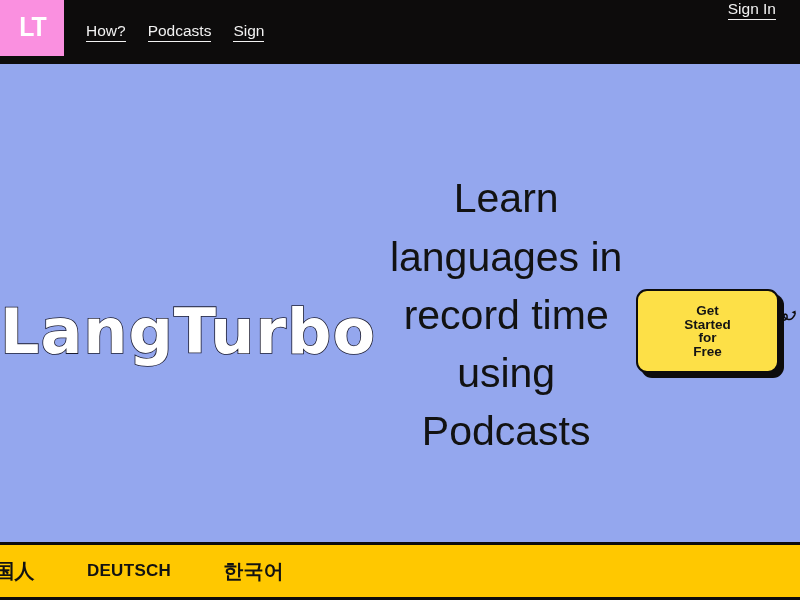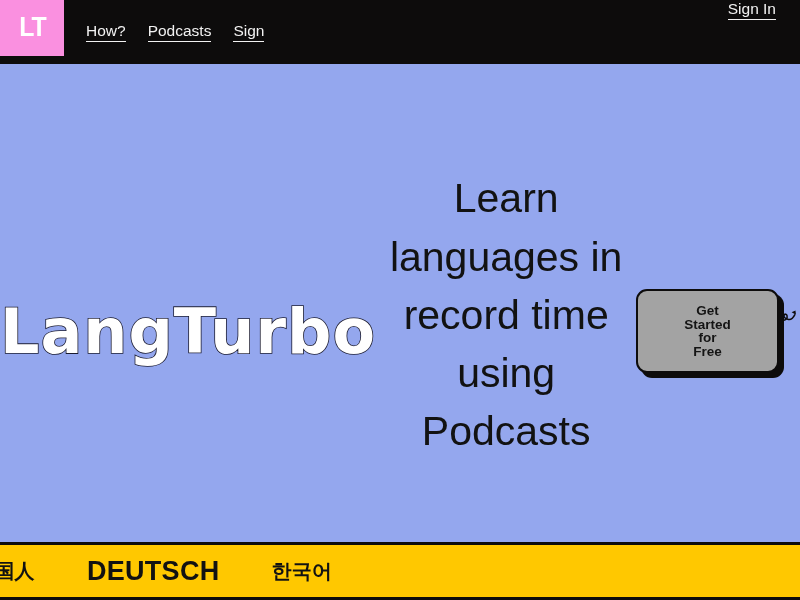--- a/index.html
+++ b/index.html
@@ -104,21 +104,21 @@
     color: #121212;
     line-height: 1.42;
   }
   .cta-wrap {
     position: relative;
     margin-top: 56px;
   }
   .cta-button {
     position: relative;
     display: block;
-    background: #a3a3a3;
+    background: #fde047;
     color: #141414;
     font-size: 13.5px;
     font-weight: bold;
     border: 2.5px solid #0d0c0c;
     border-radius: 11px;
     padding: 13px 46px;
     box-shadow: 5px 5px 0 0 #0d0c0c;
     cursor: pointer;
     font-family: "Liberation Sans", sans-serif;
     line-height: 1;
@@ -143,21 +143,21 @@
   }
   .ticker-track {
     display: flex;
     align-items: center;
     height: 100%;
     gap: 52px;
     white-space: nowrap;
     margin-left: -26px;
   }
   .ticker-item {
-    font-size: 27px;
+    font-size: 17px;
     font-weight: bold;
     color: #121212;
     letter-spacing: 0.3px;
     flex: none;
   }
   .ticker-item.cjk {
     font-family: "DejaVu Sans", sans-serif;
     font-size: 20px;
   }
 </style>

